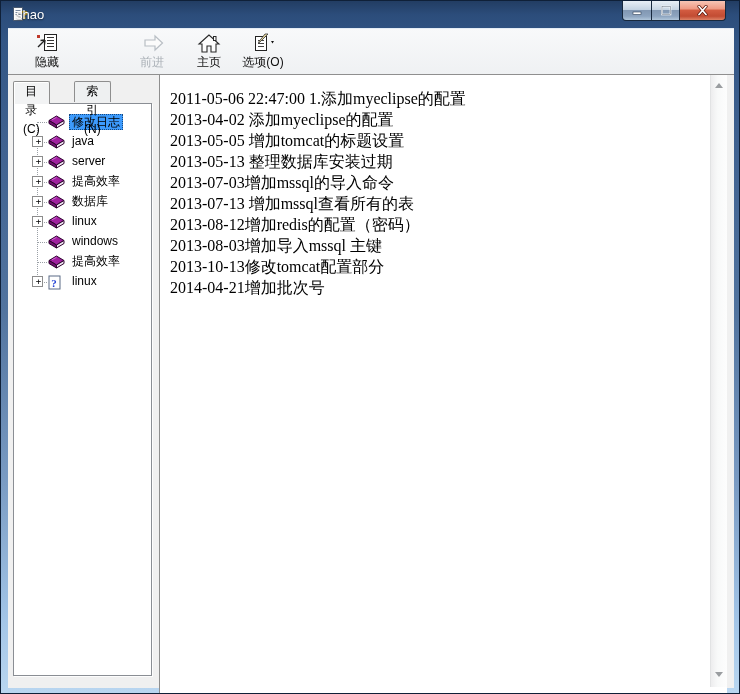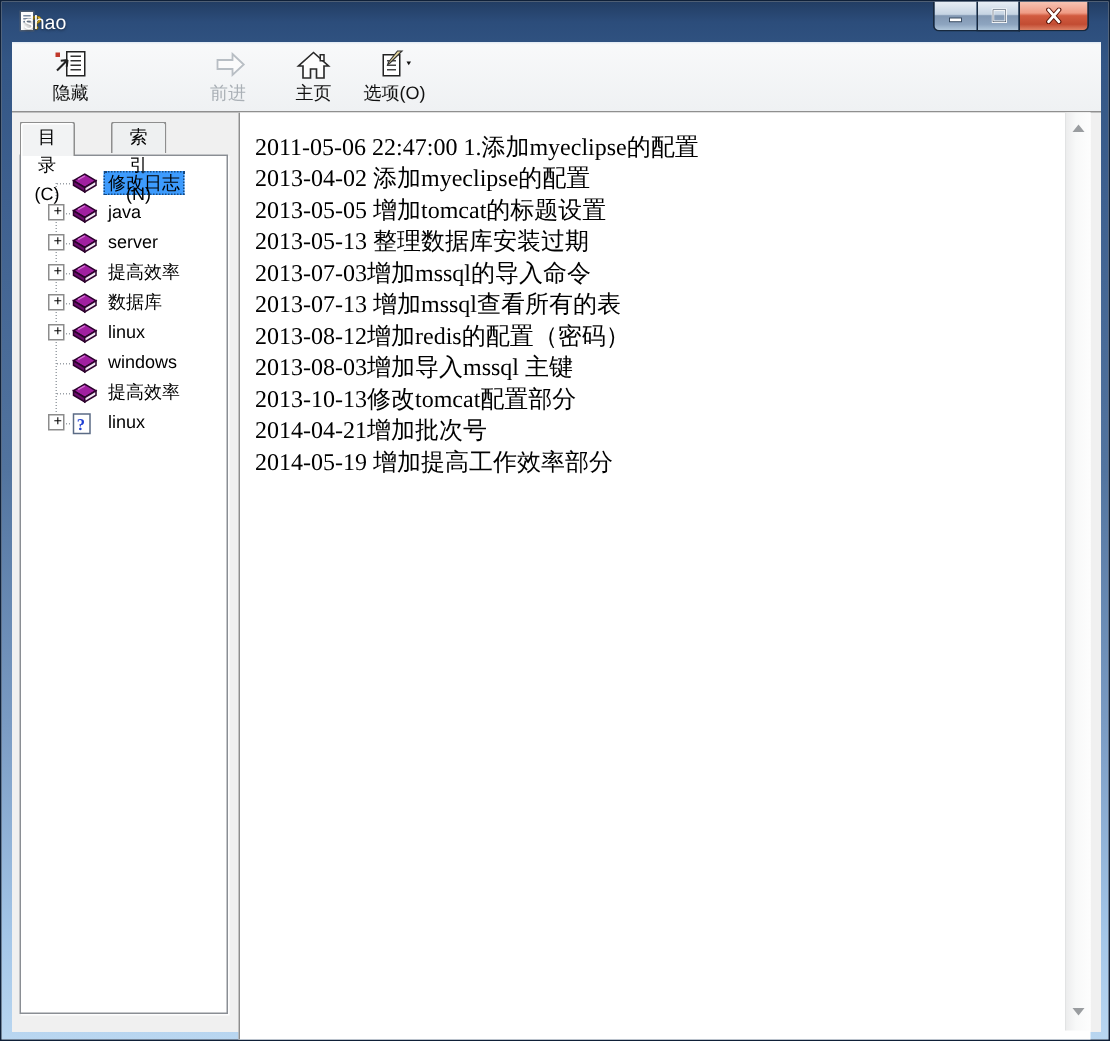--- a/index.html
+++ b/index.html
@@ -283,21 +283,20 @@
           <div class="content-line">2011-05-06 22:47:00   1.添加myeclipse的配置</div>
           <div class="content-line">2013-04-02 添加myeclipse的配置</div>
           <div class="content-line">2013-05-05 增加tomcat的标题设置</div>
           <div class="content-line">2013-05-13 整理数据库安装过期</div>
           <div class="content-line">2013-07-03增加mssql的导入命令</div>
           <div class="content-line">2013-07-13 增加mssql查看所有的表</div>
           <div class="content-line">2013-08-12增加redis的配置（密码）</div>
           <div class="content-line">2013-08-03增加导入mssql 主键</div>
           <div class="content-line">2013-10-13修改tomcat配置部分</div>
           <div class="content-line">2014-04-21增加批次号</div>
-          <div class="content-line">2014-05-19 增加提高工作效率部分</div>
         </div>
       <div class="scrollbar">
         <div class="sb-up"></div>
         <div class="sb-down"></div>
       </div>
     </div>
 
   </div>
 </div>
 

